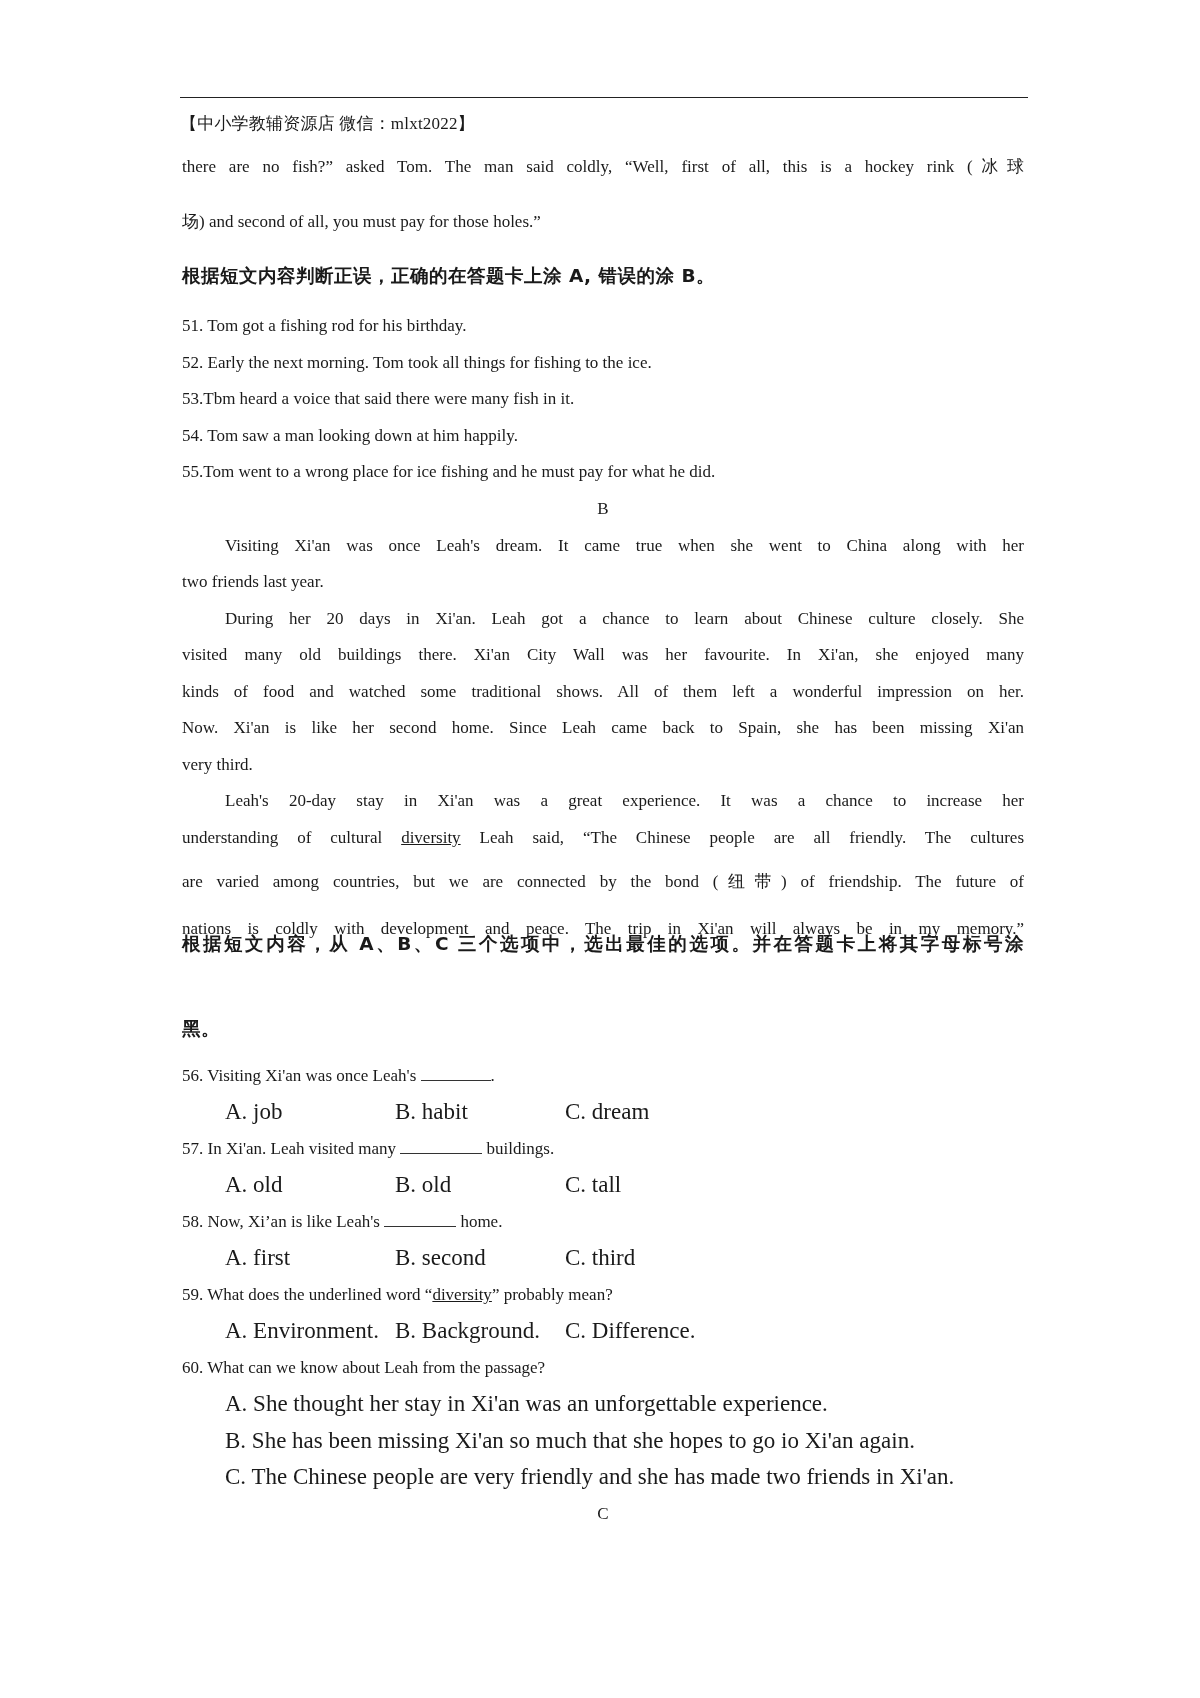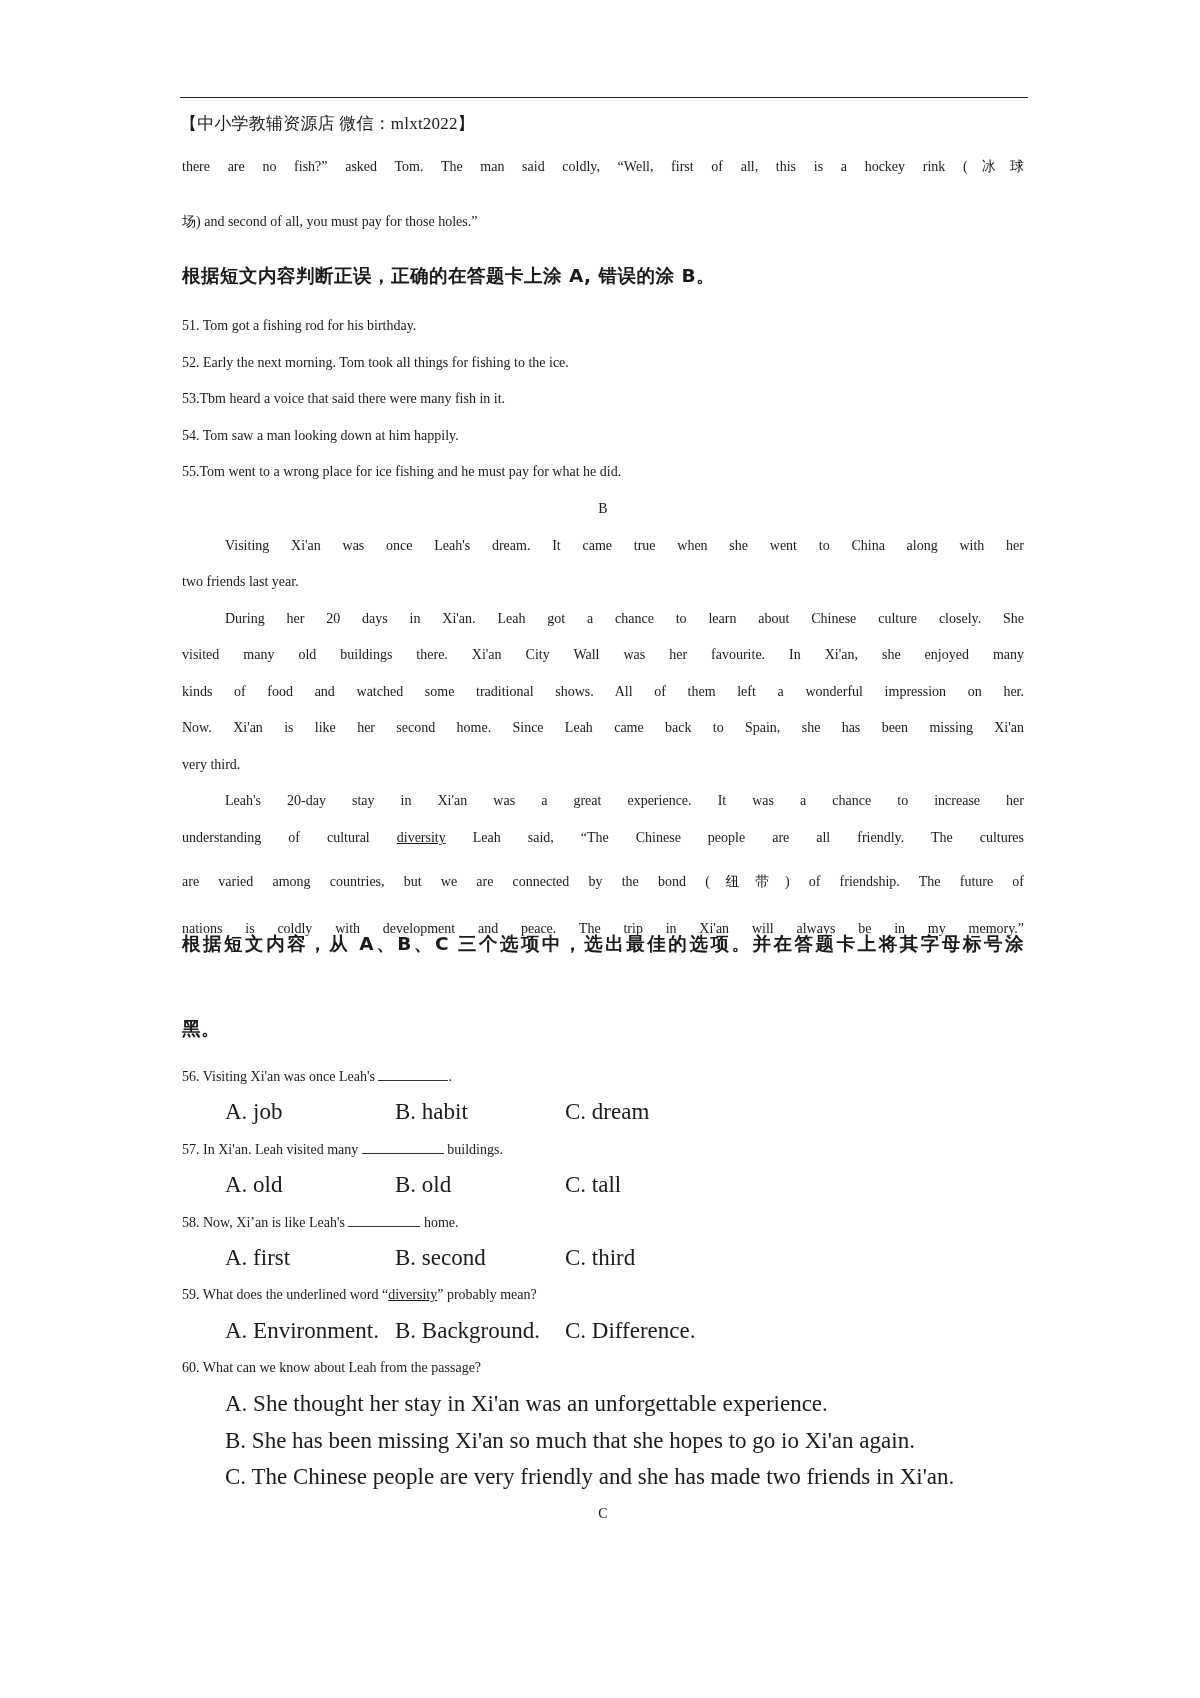--- a/index.html
+++ b/index.html
@@ -11,21 +11,21 @@
     .header {
       position: absolute; left: 180px; top: 68px; width: 848px;
       font-size: 17px; letter-spacing: 0.2px; margin-top: 44px;
     }
     .header-rule {
       position: absolute; left: 180px; top: 97px; width: 848px; height: 0;
       border-top: 1.6px solid #222;
     }
     .line {
       position: absolute; left: 182px; white-space: nowrap;
-      font-size: 14px; line-height: 24px;
+      font-size: 17px; line-height: 24px;
     }
     .just { width: 842px; text-align: justify; text-align-last: justify; white-space: normal; }
     .indent { padding-left: 43px; box-sizing: border-box; }
     .cn {
       font-family: "DejaVu Sans", sans-serif; font-size: 18.5px; font-weight: bold;
       letter-spacing: 0.5px;
     }
     .center { left: 182px; width: 842px; text-align: center; }
     .opt { position: absolute; font-size: 23px; line-height: 24px; white-space: nowrap; }
     .u { text-decoration: underline; font-weight: normal; }

